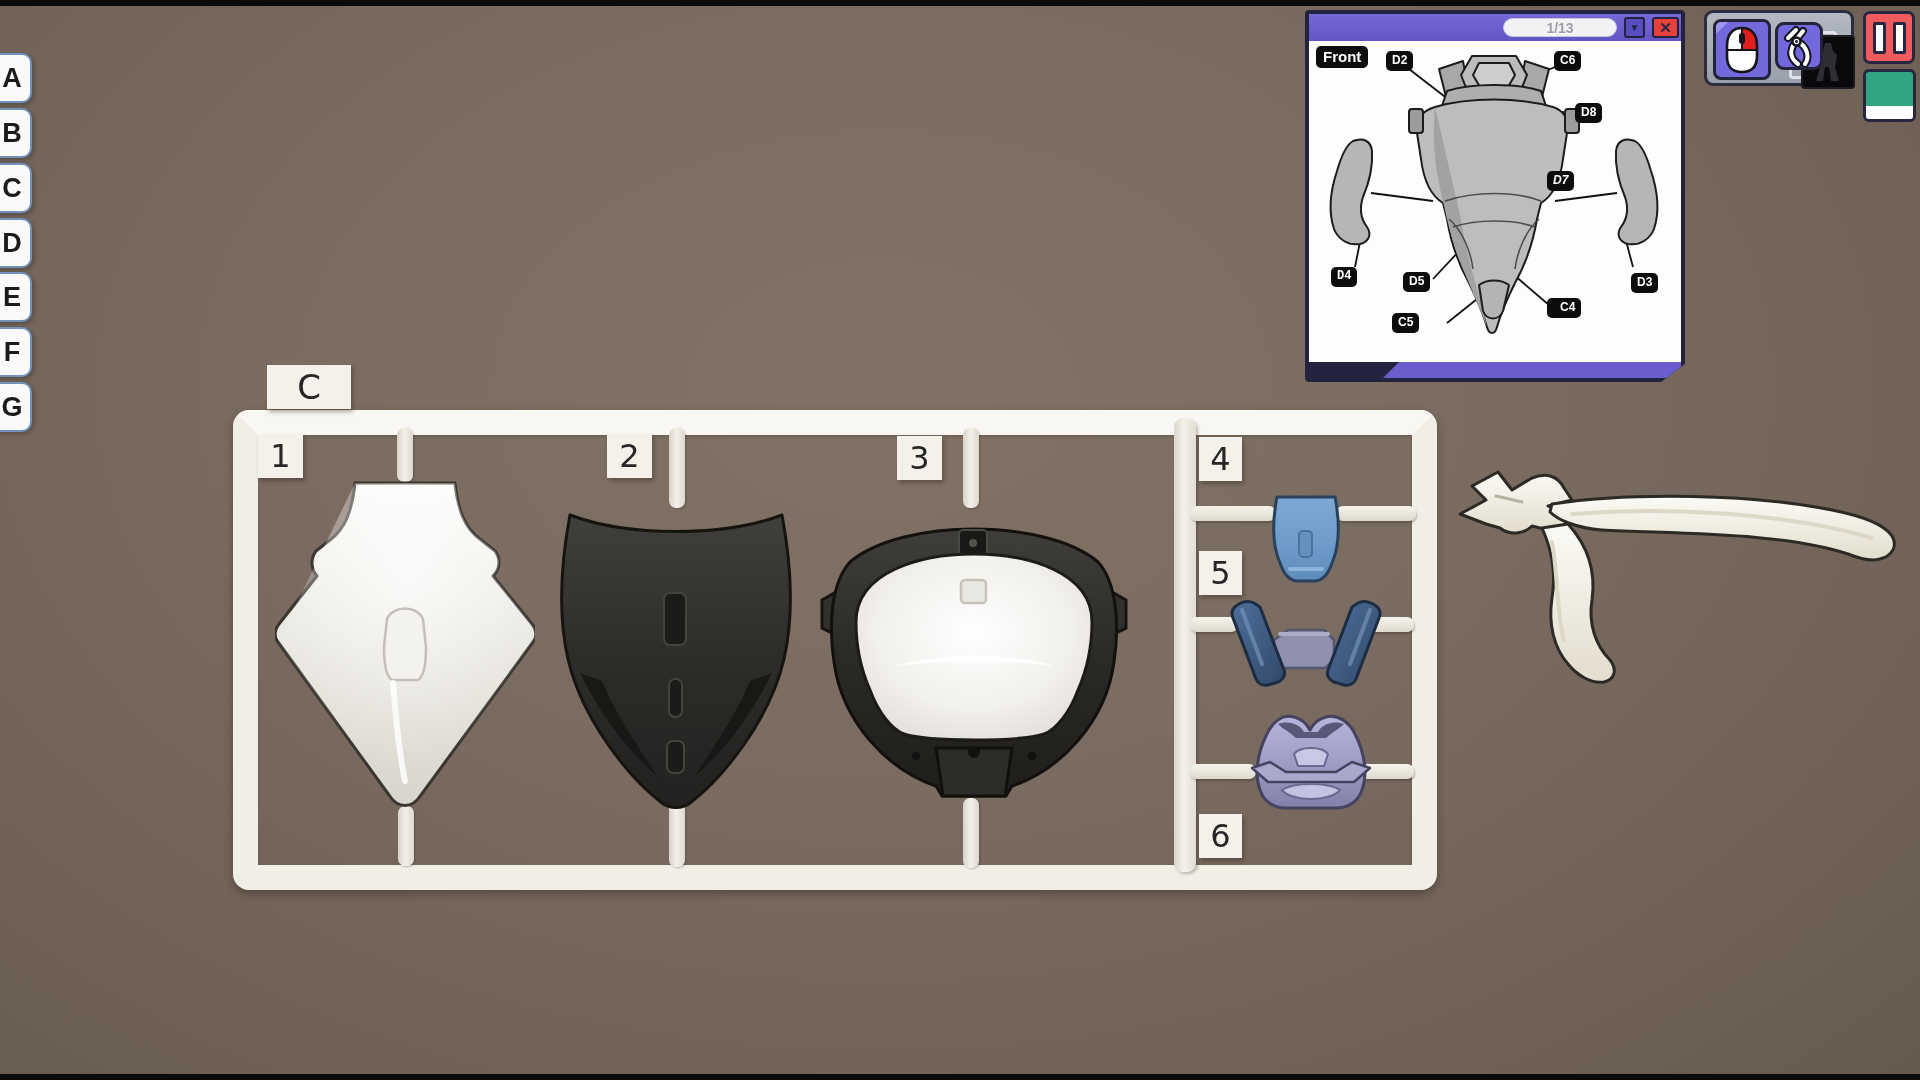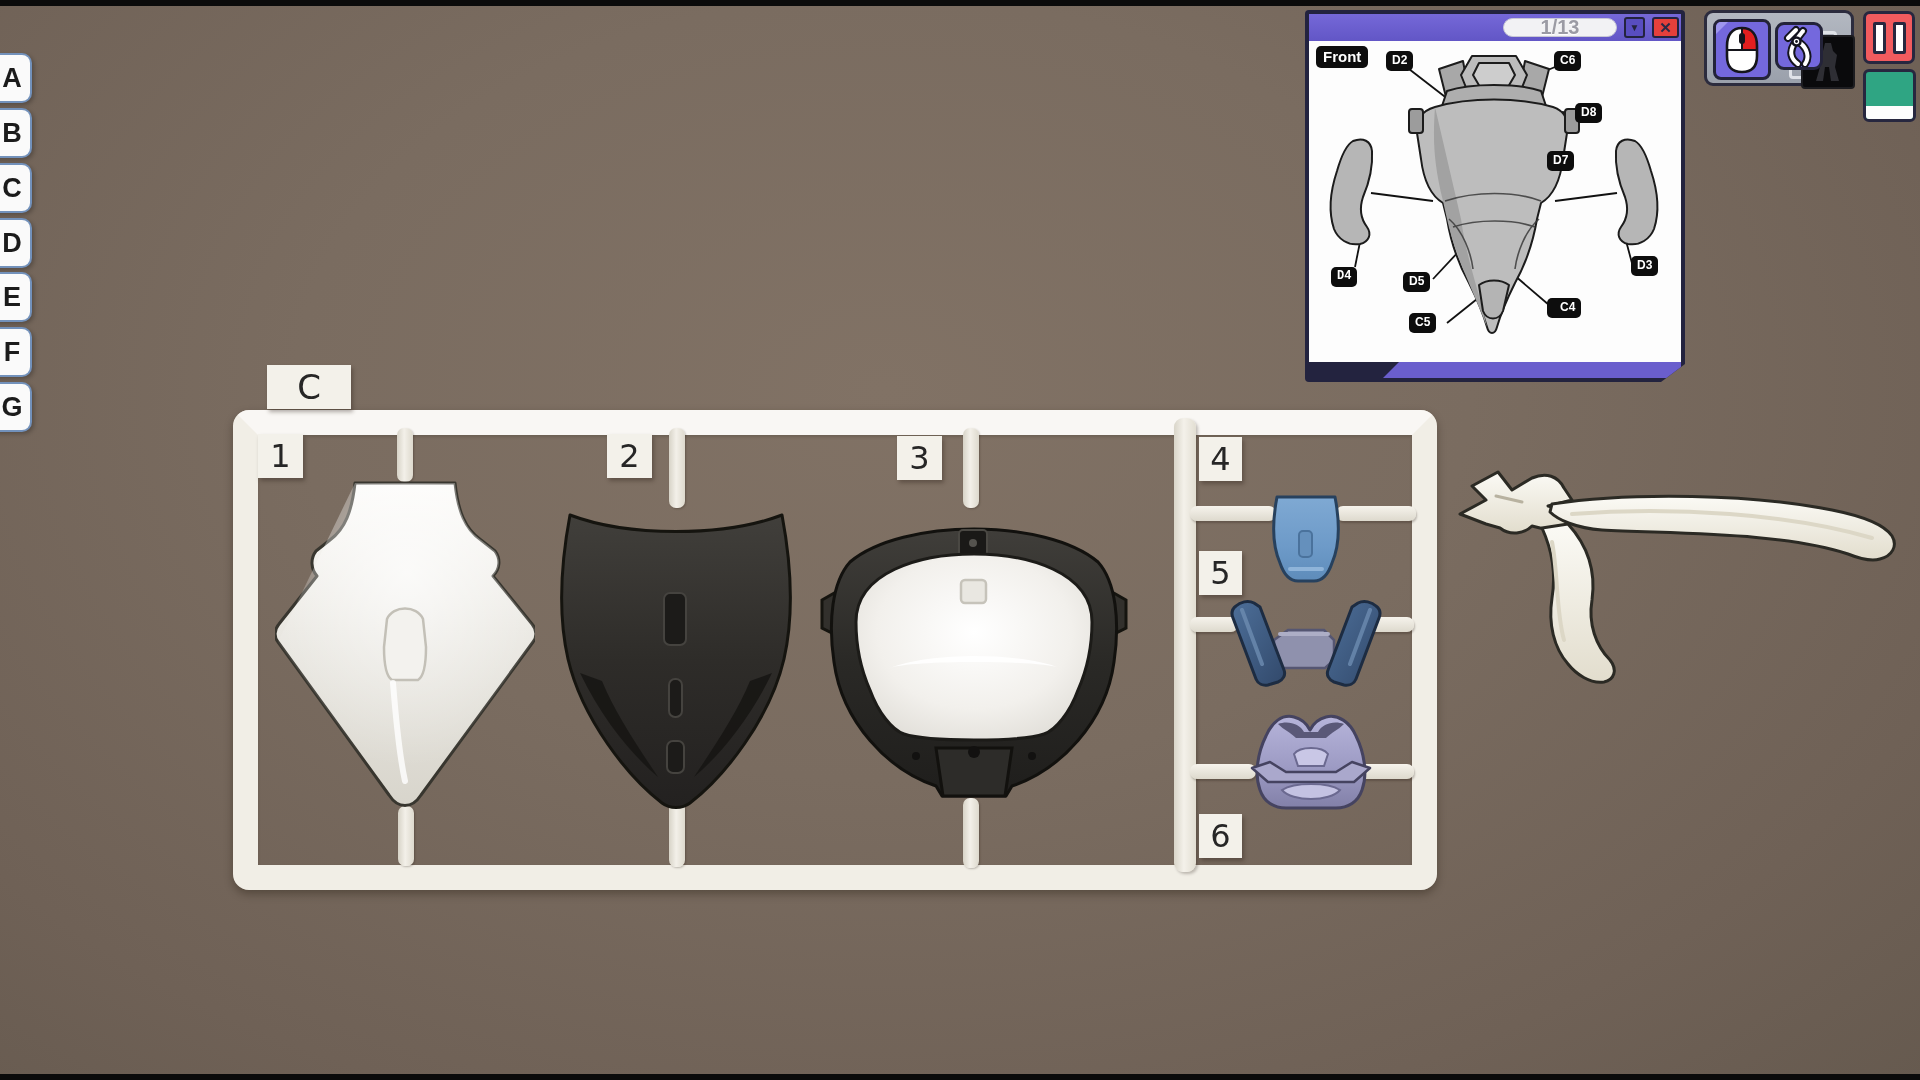--- a/index.html
+++ b/index.html
@@ -40,21 +40,21 @@
   .part { position:absolute; z-index:4; }
 
   
   #manual { position:absolute; left:1305px; top:10px; width:380px; height:372px; background:#23233f;
     clip-path:polygon(0 0,100% 0,100% calc(100% - 18px),calc(100% - 24px) 100%,0 100%);
     border-radius:4px; z-index:20; }
   #manual-header { position:relative; margin:4px 4px 0 4px; height:27px;
     background:linear-gradient(180deg,#7568d8,#6256c6); }
   #page-pill { position:absolute; right:64px; top:4px; width:114px; height:19px; background:#f2f2f4;
     border-radius:10px; border:1px solid #c8c8d4; display:flex; align-items:center; justify-content:center;
-    font-weight:bold; font-size:20px; color:#9b9ba4; text-shadow:0 1px 0 #fff; }
+    font-weight:bold; font-size:14px; color:#9b9ba4; text-shadow:0 1px 0 #fff; }
   #page-dropdown { position:absolute; right:36px; top:3px; width:21px; height:21px; background:#584dc0;
     border:2px solid #23233f; border-radius:3px; display:flex; align-items:center; justify-content:center;
     font-size:10px; color:#23233f; }
   #manual-close { position:absolute; right:2px; top:3px; width:27px; height:21px; background:#e5403b;
     border:2px solid #23233f; border-radius:3px; display:flex; align-items:center; justify-content:center;
     font-size:15px; font-weight:bold; color:#2a2a46; }
   #manual-content { position:relative; margin:0 4px; height:321px; background:#fdfdfd; overflow:hidden; }
   #manual-footer { margin:0 4px 4px 78px; height:16px; background:#6a5ecd;
     clip-path:polygon(16px 0,100% 0,100% 100%,0 100%); }
   .chip { position:absolute; background:#0d0d0d; color:#fff; font-weight:bold; font-size:12px;
@@ -296,25 +296,25 @@
           <path d="M136,160 C166,150 206,150 232,160"></path>
           <path d="M144,186 C168,178 204,178 226,186"></path>
           <path d="M140,178 C154,190 162,212 164,228"></path>
           <path d="M230,178 C216,190 208,212 206,228"></path>
         </g>
       </svg>
       <div class="chip front" style="left:7px; top:5px;">Front</div>
       <div class="chip" style="left:77px;  top:10px;">D2</div>
       <div class="chip" style="left:245px; top:10px;">C6</div>
       <div class="chip" style="left:266px; top:62px;">D8</div>
-      <div class="chip" style="left:238px; top:110px;">D7</div>
+      <div class="chip" style="left:238px; top:130px;font-style:italic;">D7</div>
       <div class="chip" style="left:22px;  top:226px;font-family:Liberation Mono, monospace;">D4</div>
       <div class="chip" style="left:94px;  top:231px;">D5</div>
-      <div class="chip" style="left:322px; top:215px;">D3</div>
-      <div class="chip" style="left:100px; top:272px;">C5</div>
+      <div class="chip" style="left:322px; top:232px;">D3</div>
+      <div class="chip" style="left:83px; top:272px;">C5</div>
       <div class="chip" style="left:238px; top:257px;padding-left:13px;">C4</div>
     </div>
     <div id="manual-footer"></div>
   </div>
 
   <div id="tool-tray">
     <div id="ghost-frame"></div>
     <div id="silhouette-badge">
       <svg width="50" height="50" viewBox="0 0 50 50">
         <path d="M22,6 L28,6 L30,14 L34,18 L32,30 L36,44 L28,44 L26,30 L22,30 L20,44 L13,44 L17,30 L15,18 L20,14 Z" fill="#2e2e34"></path>

